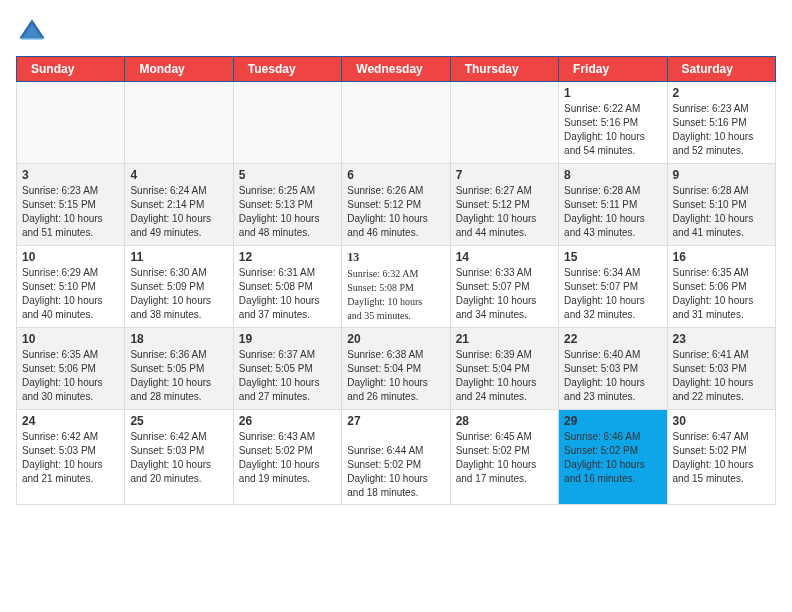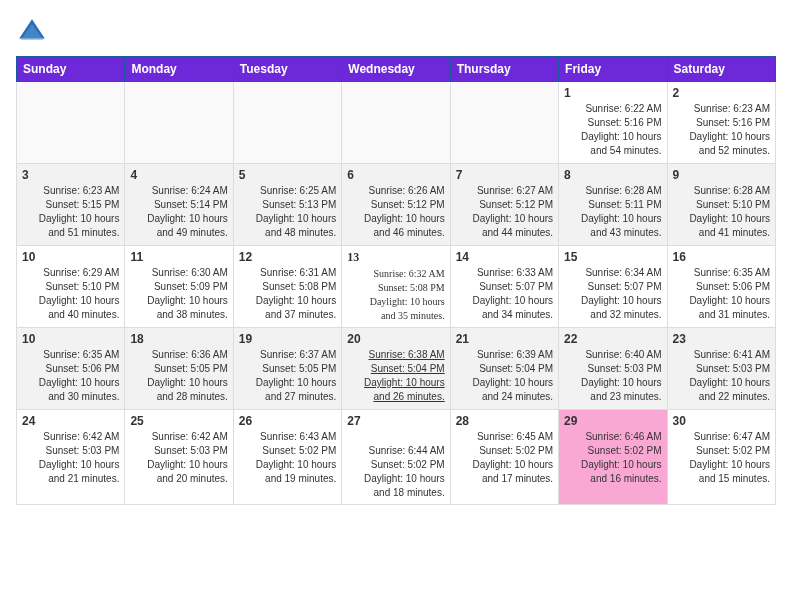--- a/index.html
+++ b/index.html
@@ -51,24 +51,24 @@
     .location {
       font-size: 14px;
       color: #555;
     }
     .calendar {
       width: 100%;
       border-collapse: collapse;
       border: 1px solid #ccc;
     }
     .calendar th {
-      background-color: #6d28d9;
+      background-color: #ef4444;
       color: #fff;
       text-align: left;
-      padding: 5px 6px;
+      padding: 5px 14px;
       font-size: 12px;
       border: 1px solid #1a5a9a;
     }
     .calendar td {
       vertical-align: top;
       padding: 4px 5px;
       border: 1px solid #ddd;
       font-size: 10px;
       color: #333;
       width: 108px;
@@ -82,21 +82,20 @@
       background: #fff;
     }
     .day-number {
       font-size: 12px;
       font-weight: bold;
       display: block;
       margin-bottom: 2px;
     }
     .day-info {
       line-height: 1.4;
-      text-align: right;
     }
     .empty-cell {
       background: #f9f9f9 !important;
     }
     .week-row td {
       height: 82px;
     }
   </style>
 </head>
 <body>
@@ -156,21 +155,21 @@
         <td style="background: rgb(242, 242, 242);">
           <span class="day-number">3</span>
           <div class="day-info" style="white-space: pre-line;">Sunrise: 6:23 AM
 Sunset: 5:15 PM
 Daylight: 10 hours
 and 51 minutes.</div>
         </td>
         <td style="background: rgb(242, 242, 242);">
           <span class="day-number">4</span>
           <div class="day-info" style="white-space: pre-line;">Sunrise: 6:24 AM
-Sunset: 5:14 PM
+Sunset: 2:14 PM
 Daylight: 10 hours
 and 49 minutes.</div>
         </td>
         <td style="background: rgb(242, 242, 242);">
           <span class="day-number">5</span>
           <div class="day-info" style="white-space: pre-line;">Sunrise: 6:25 AM
 Sunset: 5:13 PM
 Daylight: 10 hours
 and 48 minutes.</div>
         </td>
@@ -271,21 +270,21 @@
         </td>
         <td style="background: rgb(242, 242, 242);">
           <span class="day-number">19</span>
           <div class="day-info" style="white-space: pre-line;">Sunrise: 6:37 AM
 Sunset: 5:05 PM
 Daylight: 10 hours
 and 27 minutes.</div>
         </td>
         <td style="background: rgb(242, 242, 242);">
           <span class="day-number">20</span>
-          <div class="day-info" style="white-space: pre-line; text-decoration: underline;">Sunrise: 6:38 AM
+          <div class="day-info" style="white-space: pre-line;">Sunrise: 6:38 AM
 Sunset: 5:04 PM
 Daylight: 10 hours
 and 26 minutes.</div>
         </td>
         <td style="background: rgb(242, 242, 242);">
           <span class="day-number">21</span>
           <div class="day-info" style="white-space: pre-line;">Sunrise: 6:39 AM
 Sunset: 5:04 PM
 Daylight: 10 hours
 and 24 minutes.</div>
@@ -334,21 +333,21 @@
 Daylight: 10 hours
 and 18 minutes.</div>
         </td>
         <td style="background: rgb(255, 255, 255);">
           <span class="day-number">28</span>
           <div class="day-info" style="white-space: pre-line;">Sunrise: 6:45 AM
 Sunset: 5:02 PM
 Daylight: 10 hours
 and 17 minutes.</div>
         </td>
-        <td style="background: #f9a8d4; margin-top: 24px;">
+        <td style="background: #0ea5e9; margin-top: 24px;">
           <span class="day-number">29</span>
           <div class="day-info" style="white-space: pre-line;">Sunrise: 6:46 AM
 Sunset: 5:02 PM
 Daylight: 10 hours
 and 16 minutes.</div>
         </td>
         <td style="background: rgb(255, 255, 255);">
           <span class="day-number">30</span>
           <div class="day-info" style="white-space: pre-line;">Sunrise: 6:47 AM
 Sunset: 5:02 PM

